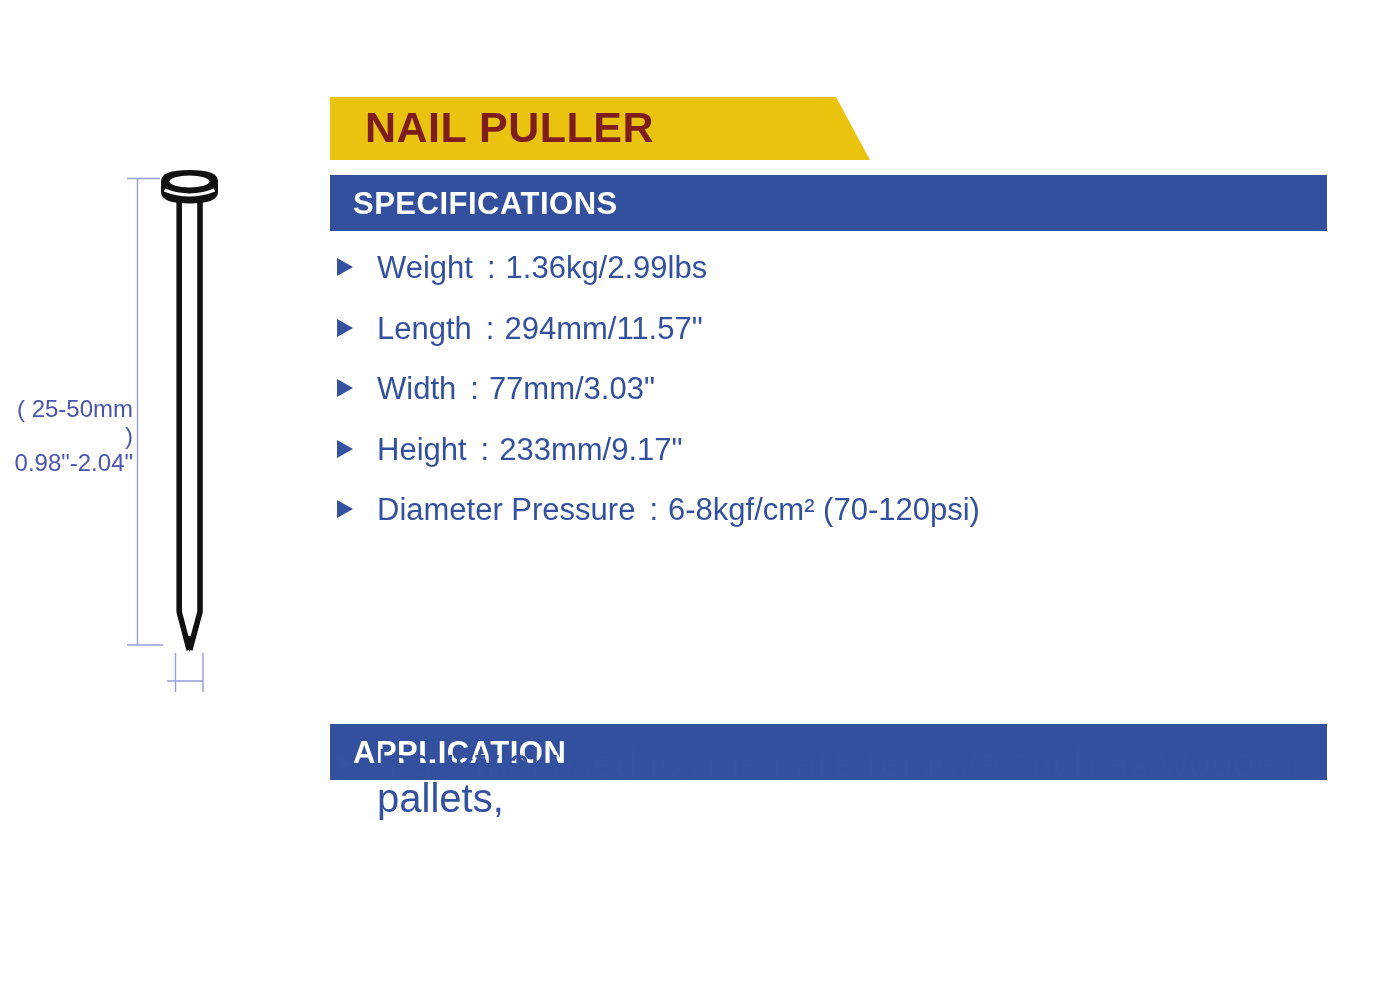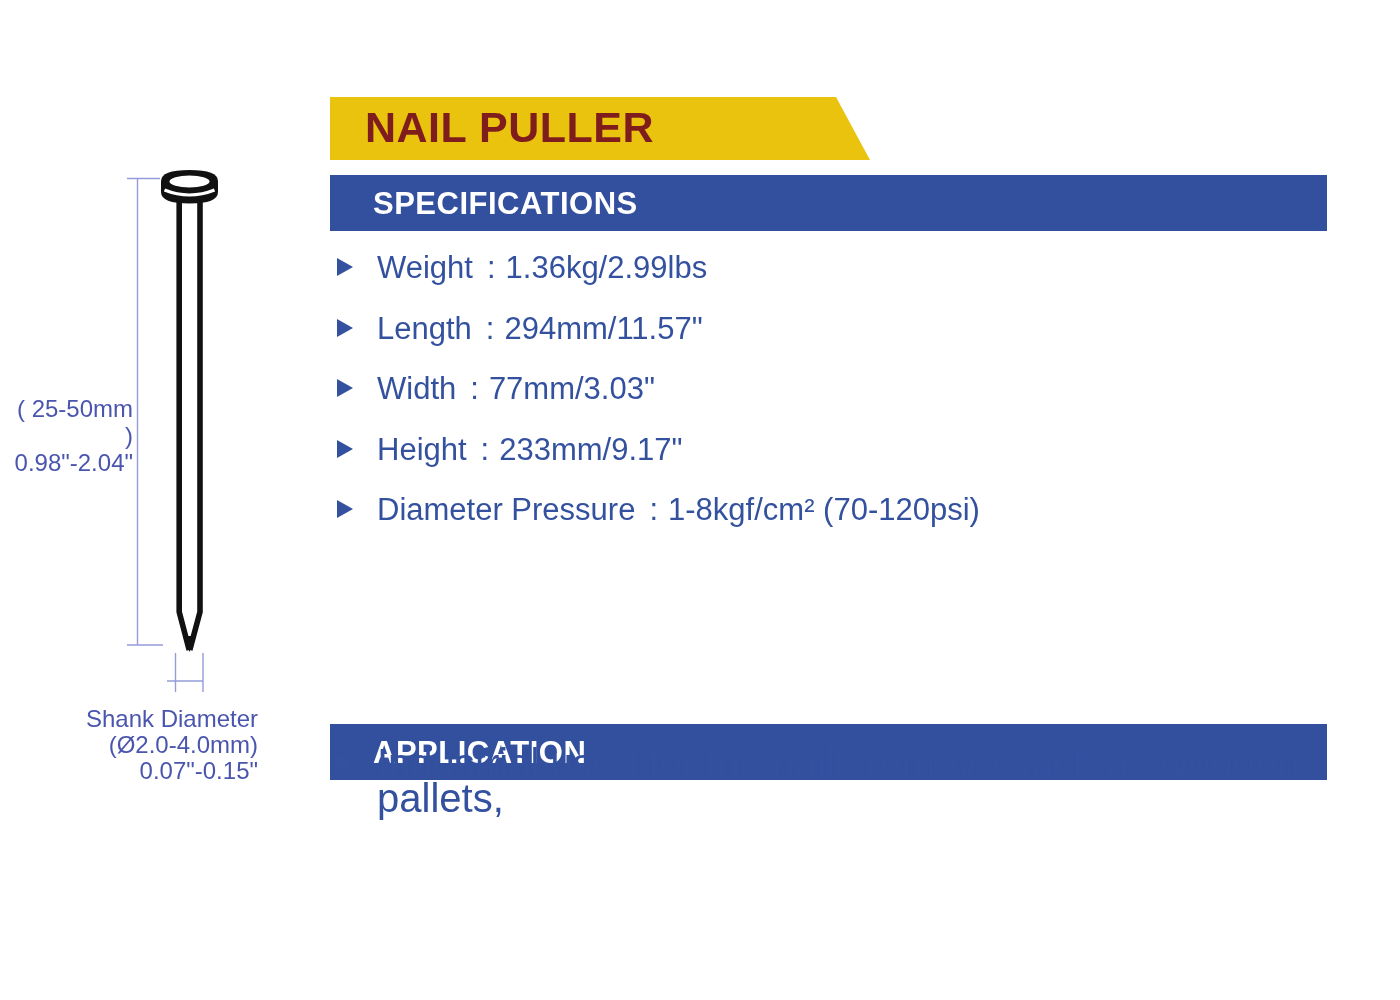--- a/index.html
+++ b/index.html
@@ -32,21 +32,21 @@
     padding-bottom: 2px;
   }
 
   
   .section-banner {
     position: absolute;
     left: 330px;
     width: 997px; height: 56px;
     background: #32509E;
     display: flex; align-items: center;
-    padding-left: 43px;
+    padding-left: 23px;
     box-sizing: border-box;
   }
   .section-banner.spec { top: 175px; }
   .section-banner.app  { top: 676px; margin-top: 48px; }
   .section-banner .banner-text {
     color: #ffffff;
     font-size: 31px;
     font-weight: bold;
     letter-spacing: 0.5px;
     line-height: 1;
@@ -115,25 +115,20 @@
       <path d="M179.2 202 L179.2 612 L189.2 650" stroke="#111111" stroke-width="5.6" fill="none"></path>
       <path d="M200 202 L200 612 L189.8 650" stroke="#111111" stroke-width="5.6" fill="none"></path>
       <path d="M183.5 636 L189.5 652 L195.5 636 Z" fill="#111111"></path>
     </g>
   </svg>
 
   <div class="dim-label len">
     <div>( 25-50mm )</div>
     <div>0.98"-2.04"</div>
   </div>
-  <div class="dim-label shank">
-    <div>Shank Diameter</div>
-    <div>(Ø2.0-4.0mm)</div>
-    <div>0.07"-0.15"</div>
-  </div>
 
   <div class="title-banner">
     <span class="title-text">NAIL PULLER</span>
   </div>
 
   <div class="section-banner spec">
     <span class="banner-text">SPECIFICATIONS</span>
   </div>
 
   <div class="spec-row" style="top:247px;">
@@ -147,21 +142,21 @@
   <div class="spec-row" style="top:368px;">
     <span class="tri-bullet"></span>
     <span class="spec-text"><span>Width</span><span class="spec-sep">:</span><span>77mm/3.03"</span></span>
   </div>
   <div class="spec-row" style="top:429px;">
     <span class="tri-bullet"></span>
     <span class="spec-text"><span>Height</span><span class="spec-sep">:</span><span>233mm/9.17"</span></span>
   </div>
   <div class="spec-row" style="top:489px;">
     <span class="tri-bullet"></span>
-    <span class="spec-text"><span>Diameter Pressure</span><span class="spec-sep">:</span><span>1-8kgf/cm² (70-120psi)</span></span>
+    <span class="spec-text"><span>Diameter Pressure</span><span class="spec-sep">:</span><span>6-8kgf/cm² (70-120psi)</span></span>
   </div>
 
   <div class="section-banner app">
     <span class="banner-text">APPLICATION</span>
   </div>
 
   <span class="tri-bullet app-bullet"></span>
   <div class="app-text">
     <div>Industrial used for the nails remove such as wooden pallets,</div>
   </div>

